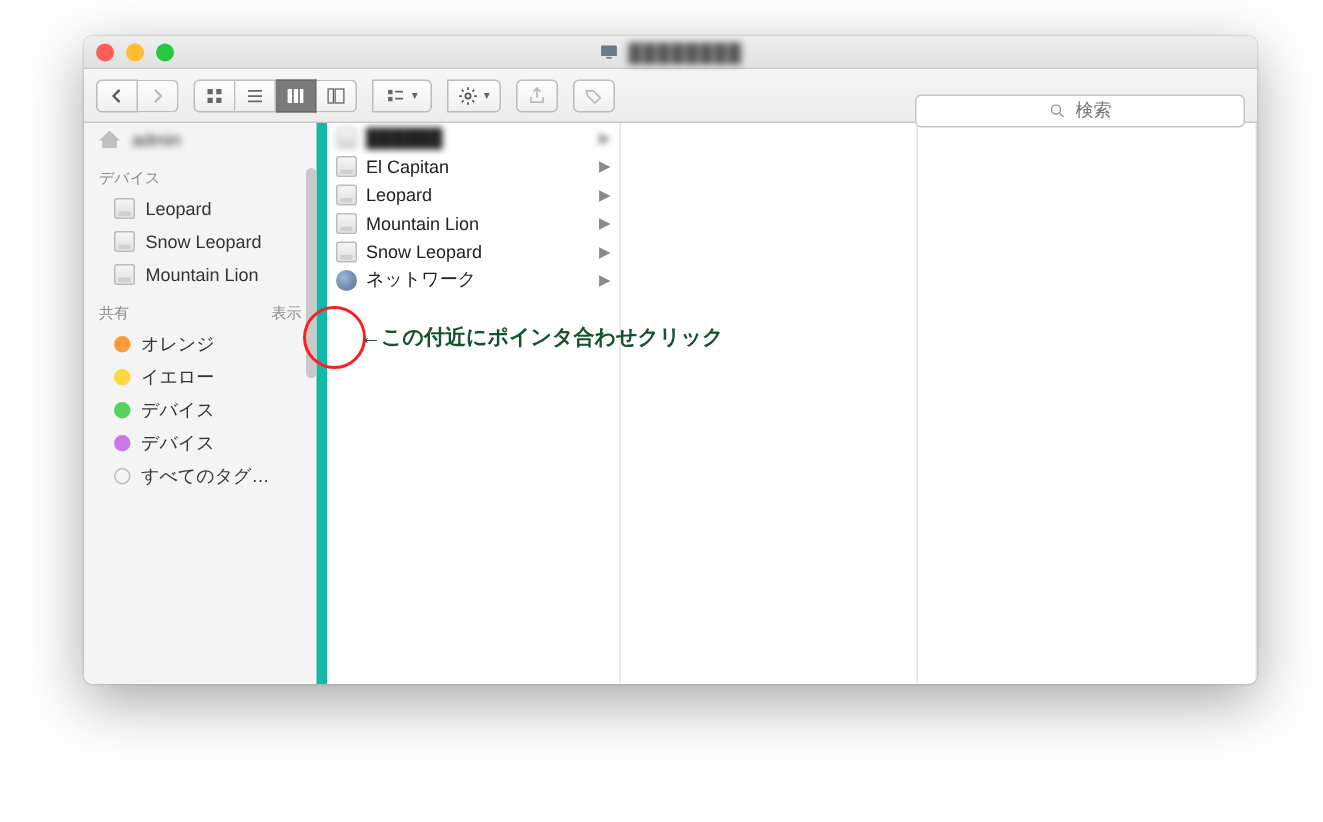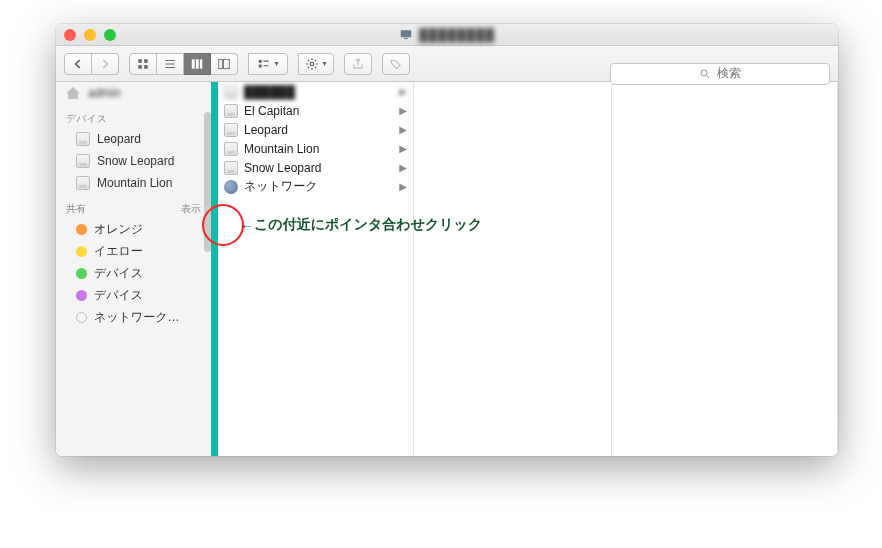--- a/index.html
+++ b/index.html
@@ -193,21 +193,21 @@
       <div class="sb-item">
           <div class="tag-dot" style="background:#56d35a"></div>
           <span>デバイス</span>
         </div>
       <div class="sb-item">
           <div class="tag-dot" style="background:#c979e6"></div>
           <span>デバイス</span>
         </div>
       <div class="sb-item">
           <div class="tag-ring"></div>
-          <span>ネットワーク…</span>
+          <span>すべてのタグ…</span>
         </div>
 
       <div class="scroll-thumb"></div>
     </div>
 
     <div class="col col1">
       <div class="row row-blur">
           <div class="disk-icon"></div>
           <span>██████</span>
           <span class="arrow">▶</span>

